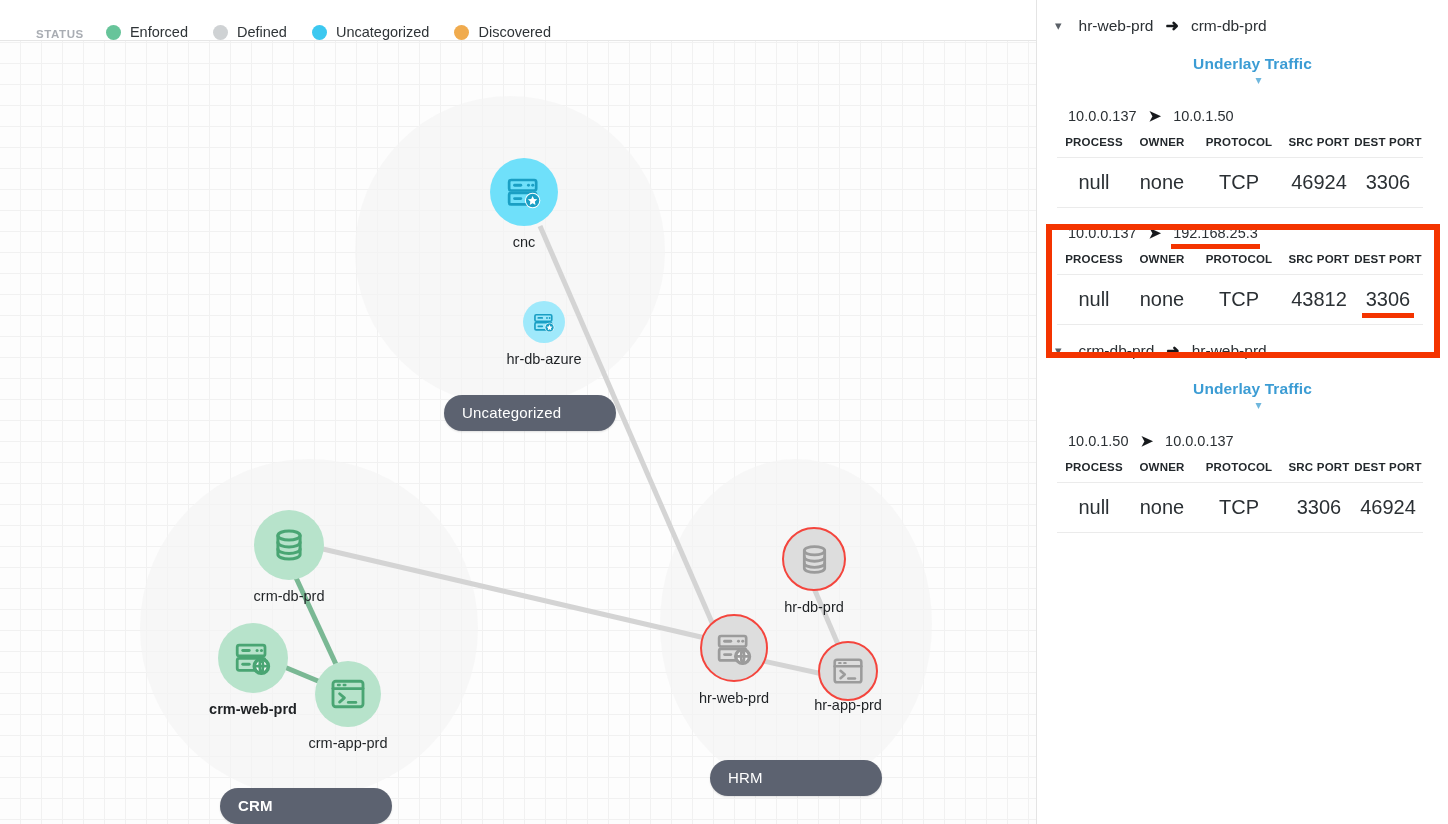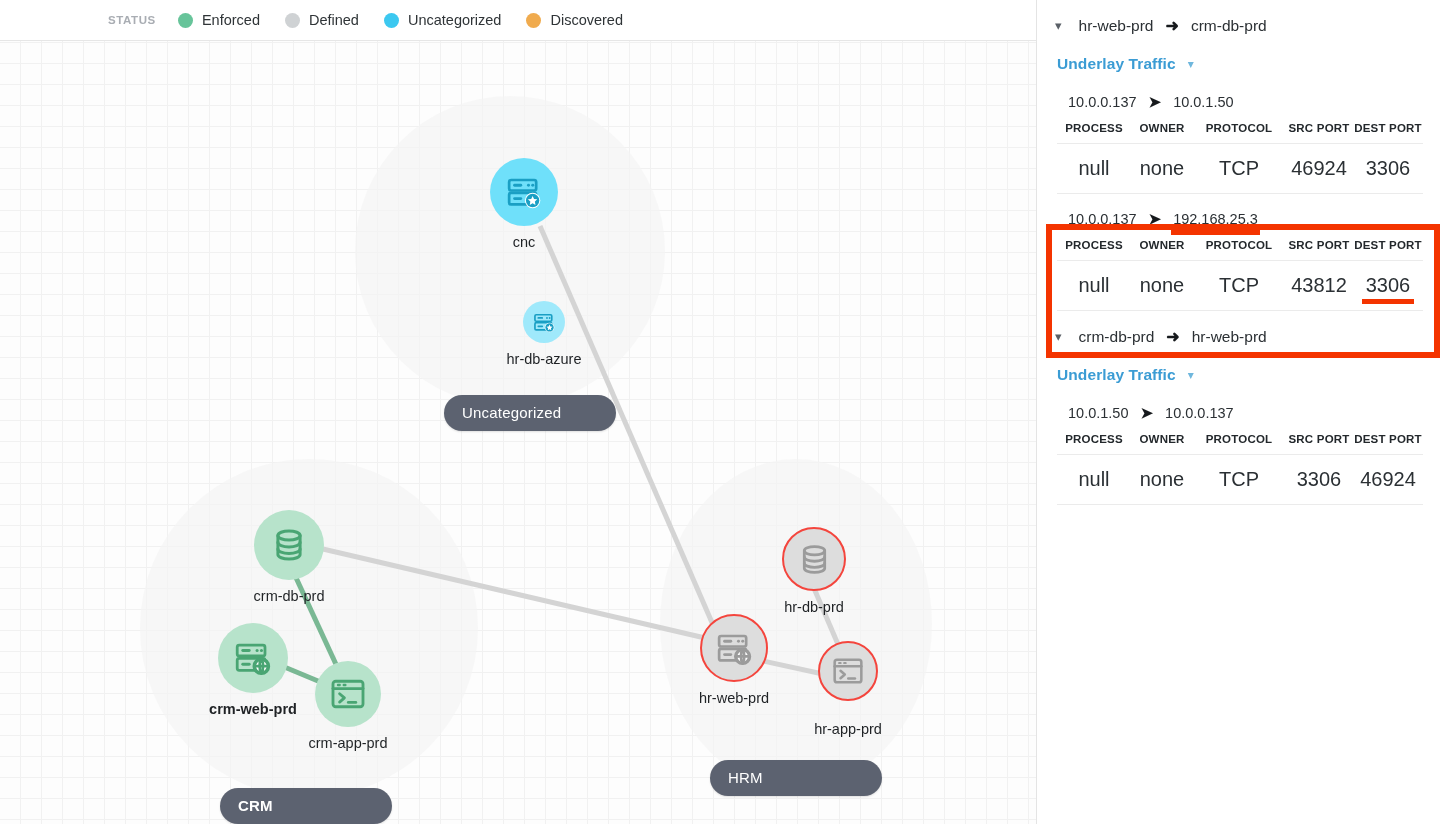--- a/index.html
+++ b/index.html
@@ -12,22 +12,22 @@
   }
 
   #root { position: relative; width: 1448px; height: 824px; }
 
   
   #legend-bar {
     position: absolute; left: 0; top: 0;
     width: 1036px; height: 41px;
     background: #ffffff;
     border-bottom: 1px solid #e6e6e6;
-    display: flex; align-items: center;
-    padding-left: 108px;
+    display: flex; align-items: flex-end;
+    padding-left: 36px;
     z-index: 6;
   }
   #legend-title {
     font-size: 11.5px; letter-spacing: .6px; color: #a9adb3;
     font-weight: 600; margin-right: 22px;
   }
   .legend-item { display: flex; align-items: center; margin-right: 25px; }
   .legend-dot {
     width: 15px; height: 15px; border-radius: 50%;
     margin-right: 9px; flex: none;
@@ -92,20 +92,21 @@
   }
   .chev {
     color: #5a6067; font-size: 13px; margin-right: 17px;
     display: inline-block; line-height: 1;
   }
   .arrow-glyph { margin: 0 12px; font-size: 16px; color: #16191c; font-weight: bold; }
 
   .underlay-row {
     display: flex; align-items: center;
     padding: 6px 0 4px 20px;
+    flex-direction: column;
   }
   .underlay-link {
     color: #3b9cd4; font-weight: bold; font-size: 15.5px; letter-spacing: .1px;
   }
   .underlay-chev { color: #6fb7dd; font-size: 12px; margin-left: 12px; }
 
   .ip-row {
     display: flex; align-items: center;
     padding: 16px 0 4px 31px;
     font-size: 14.5px; color: #2b3034;
@@ -322,21 +323,21 @@
               <svg width="32" height="32" viewBox="0 0 24 22" fill="none" stroke="#9b9b9b" stroke-width="1.9" stroke-linecap="round" stroke-linejoin="round">
                 <rect x="2" y="2.5" width="20" height="17" rx="1.8"></rect>
                 <path d="M2 7.4h20"></path>
                 <rect x="4.6" y="4.2" width="2.6" height="1.6" rx=".7" fill="#9b9b9b" stroke="none"></rect>
                 <rect x="8.4" y="4.2" width="2.6" height="1.6" rx=".7" fill="#9b9b9b" stroke="none"></rect>
                 <path d="M6.4 10.8l3.2 2.8-3.2 2.8"></path>
                 <path d="M12.2 16.6h5"></path>
               </svg>
             </span>
           </div>
-          <div class="node-label" style="top: 80px;">hr-app-prd</div>
+          <div class="node-label" style="top: 56px;">hr-app-prd</div>
         </div>
       </div>
     <div id="groups-layer">
         <div class="group-pill" style="left: 444px; top: 354px; min-width: 172px;">Uncategorized</div>
         <div class="group-pill" style="left: 220px; top: 747px; min-width: 172px; font-weight: bold;">CRM</div>
         <div class="group-pill" style="left: 710px; top: 719px; min-width: 172px;">HRM</div>
       </div>
   </div>
 
   <div id="side-panel">

